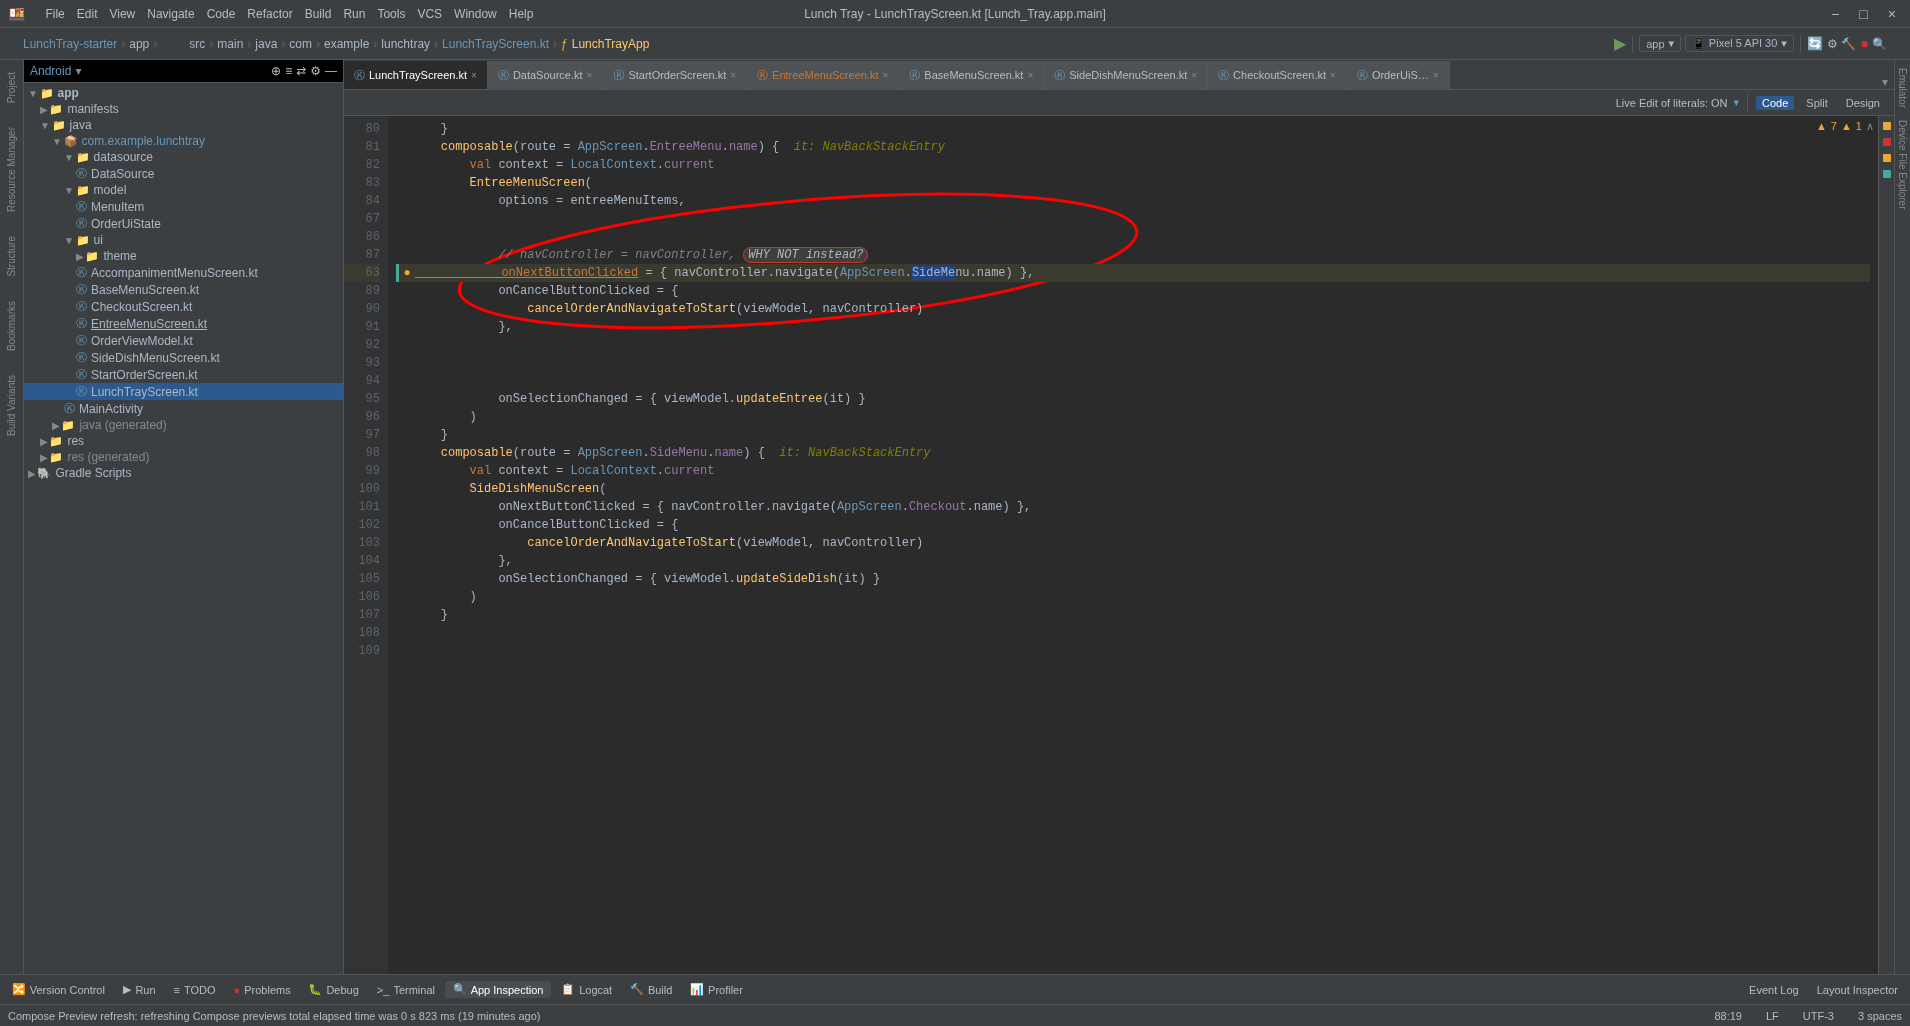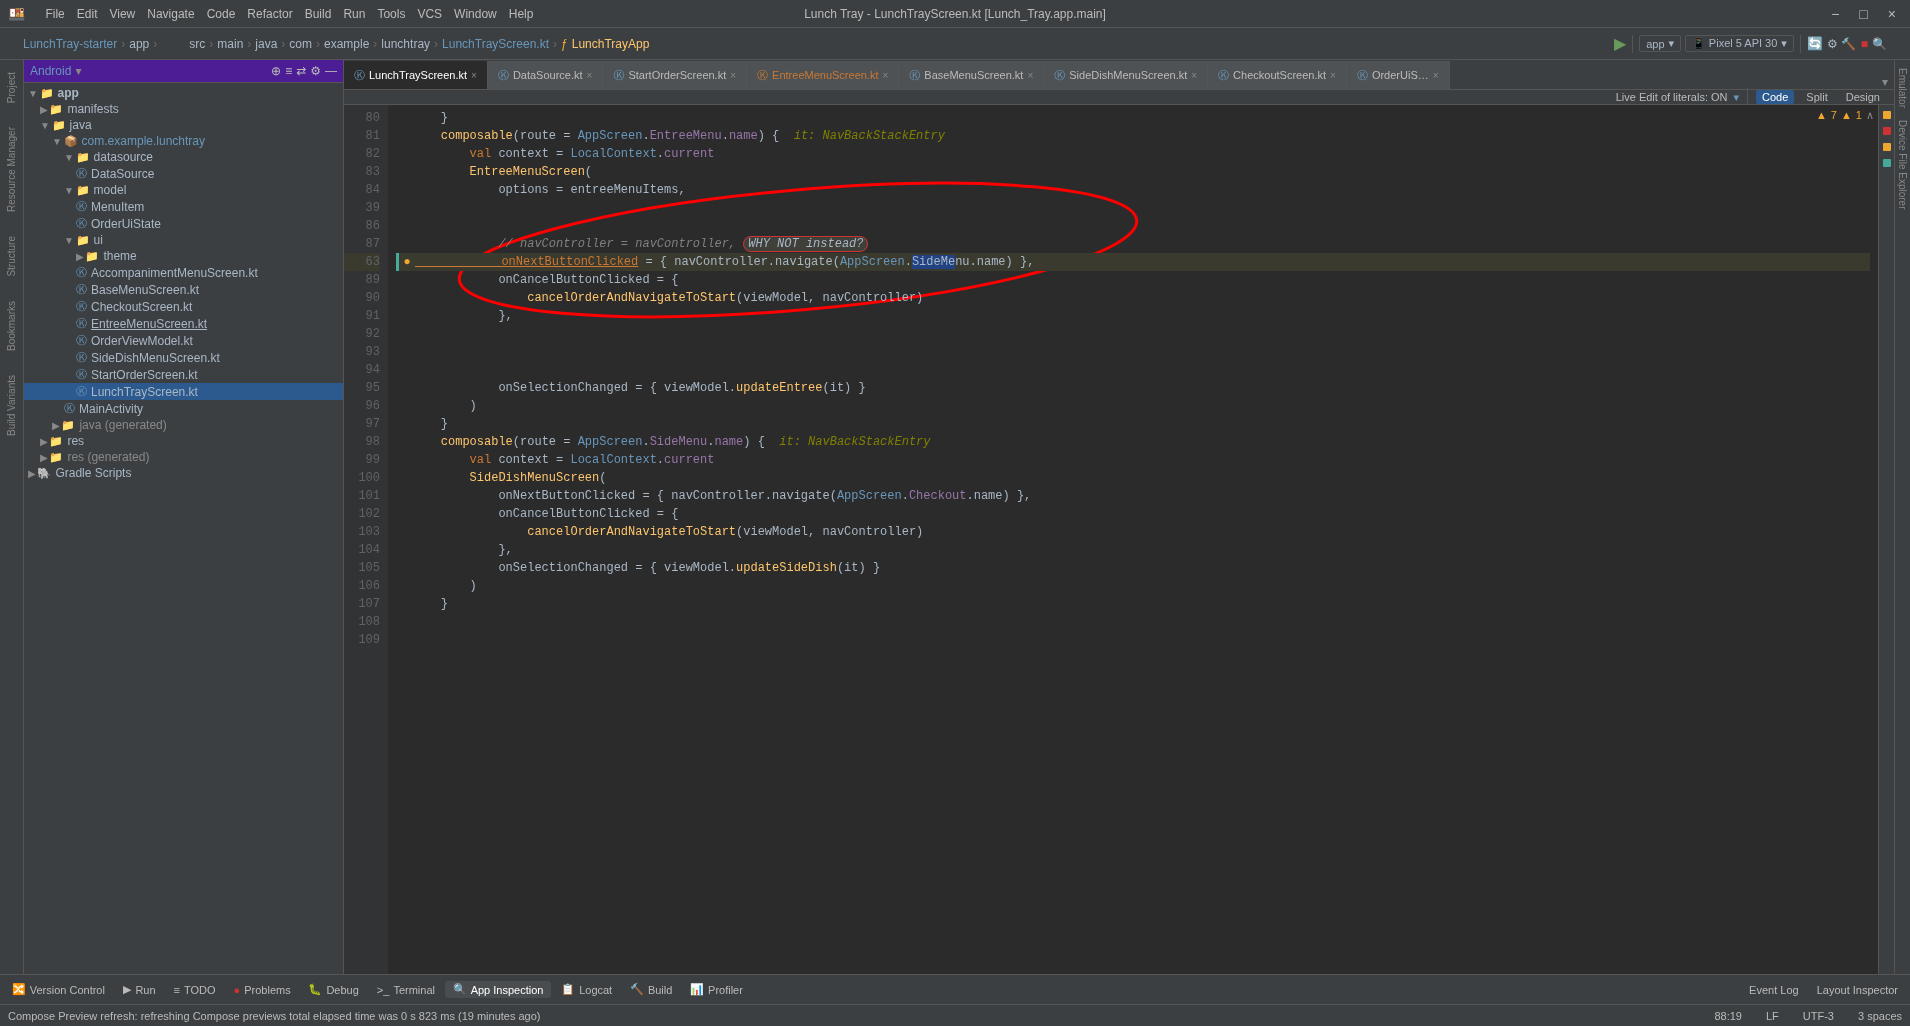--- a/index.html
+++ b/index.html
@@ -75,21 +75,21 @@
       display: flex;
       flex-direction: column;
       border-right: 1px solid #555;
       flex-shrink: 0;
     }
     #project-header {
       display: flex;
       align-items: center;
       padding: 4px 6px;
       gap: 4px;
-      background: #4c1d95;
+      background: #000000;
       border-bottom: 1px solid #555;
       font-size: 12px;
       color: #bbb;
       justify-content: center;
     }
     #project-tree {
       flex: 1;
       overflow-y: auto;
       overflow-x: hidden;
       padding: 2px 0;
@@ -138,21 +138,21 @@
       color: #bbb;
       cursor: pointer;
       gap: 4px;
       white-space: nowrap;
     }
     .editor-tab.active { background: #2b2b2b; color: #fff; }
     .editor-tab .tab-close { font-size: 10px; color: #888; }
 
     
     #editor-toolbar {
-      height: 15px;
+      height: 26px;
       background: #3c3f41;
       display: flex;
       align-items: center;
       justify-content: flex-end;
       padding: 0 8px;
       gap: 6px;
       border-bottom: 1px solid #555;
       font-size: 11px;
       color: #bbb;
       flex-shrink: 0;
@@ -622,21 +622,21 @@
         <span style="color:#f0a732;">1</span>
         <span style="color:#888;cursor:pointer;">∧</span>
       </div>
 
       <div id="line-numbers">
         <div>80</div>
         <div>81</div>
         <div>82</div>
         <div>83</div>
         <div>84</div>
-        <div>39</div>
+        <div>67</div>
         <div>86</div>
         <div>87</div>
         <div style="background:#3a3a2e;">63</div>
         <div>89</div>
         <div>90</div>
         <div>91</div>
         <div>92</div>
         <div>93</div>
         <div>94</div>
         <div>95</div>

